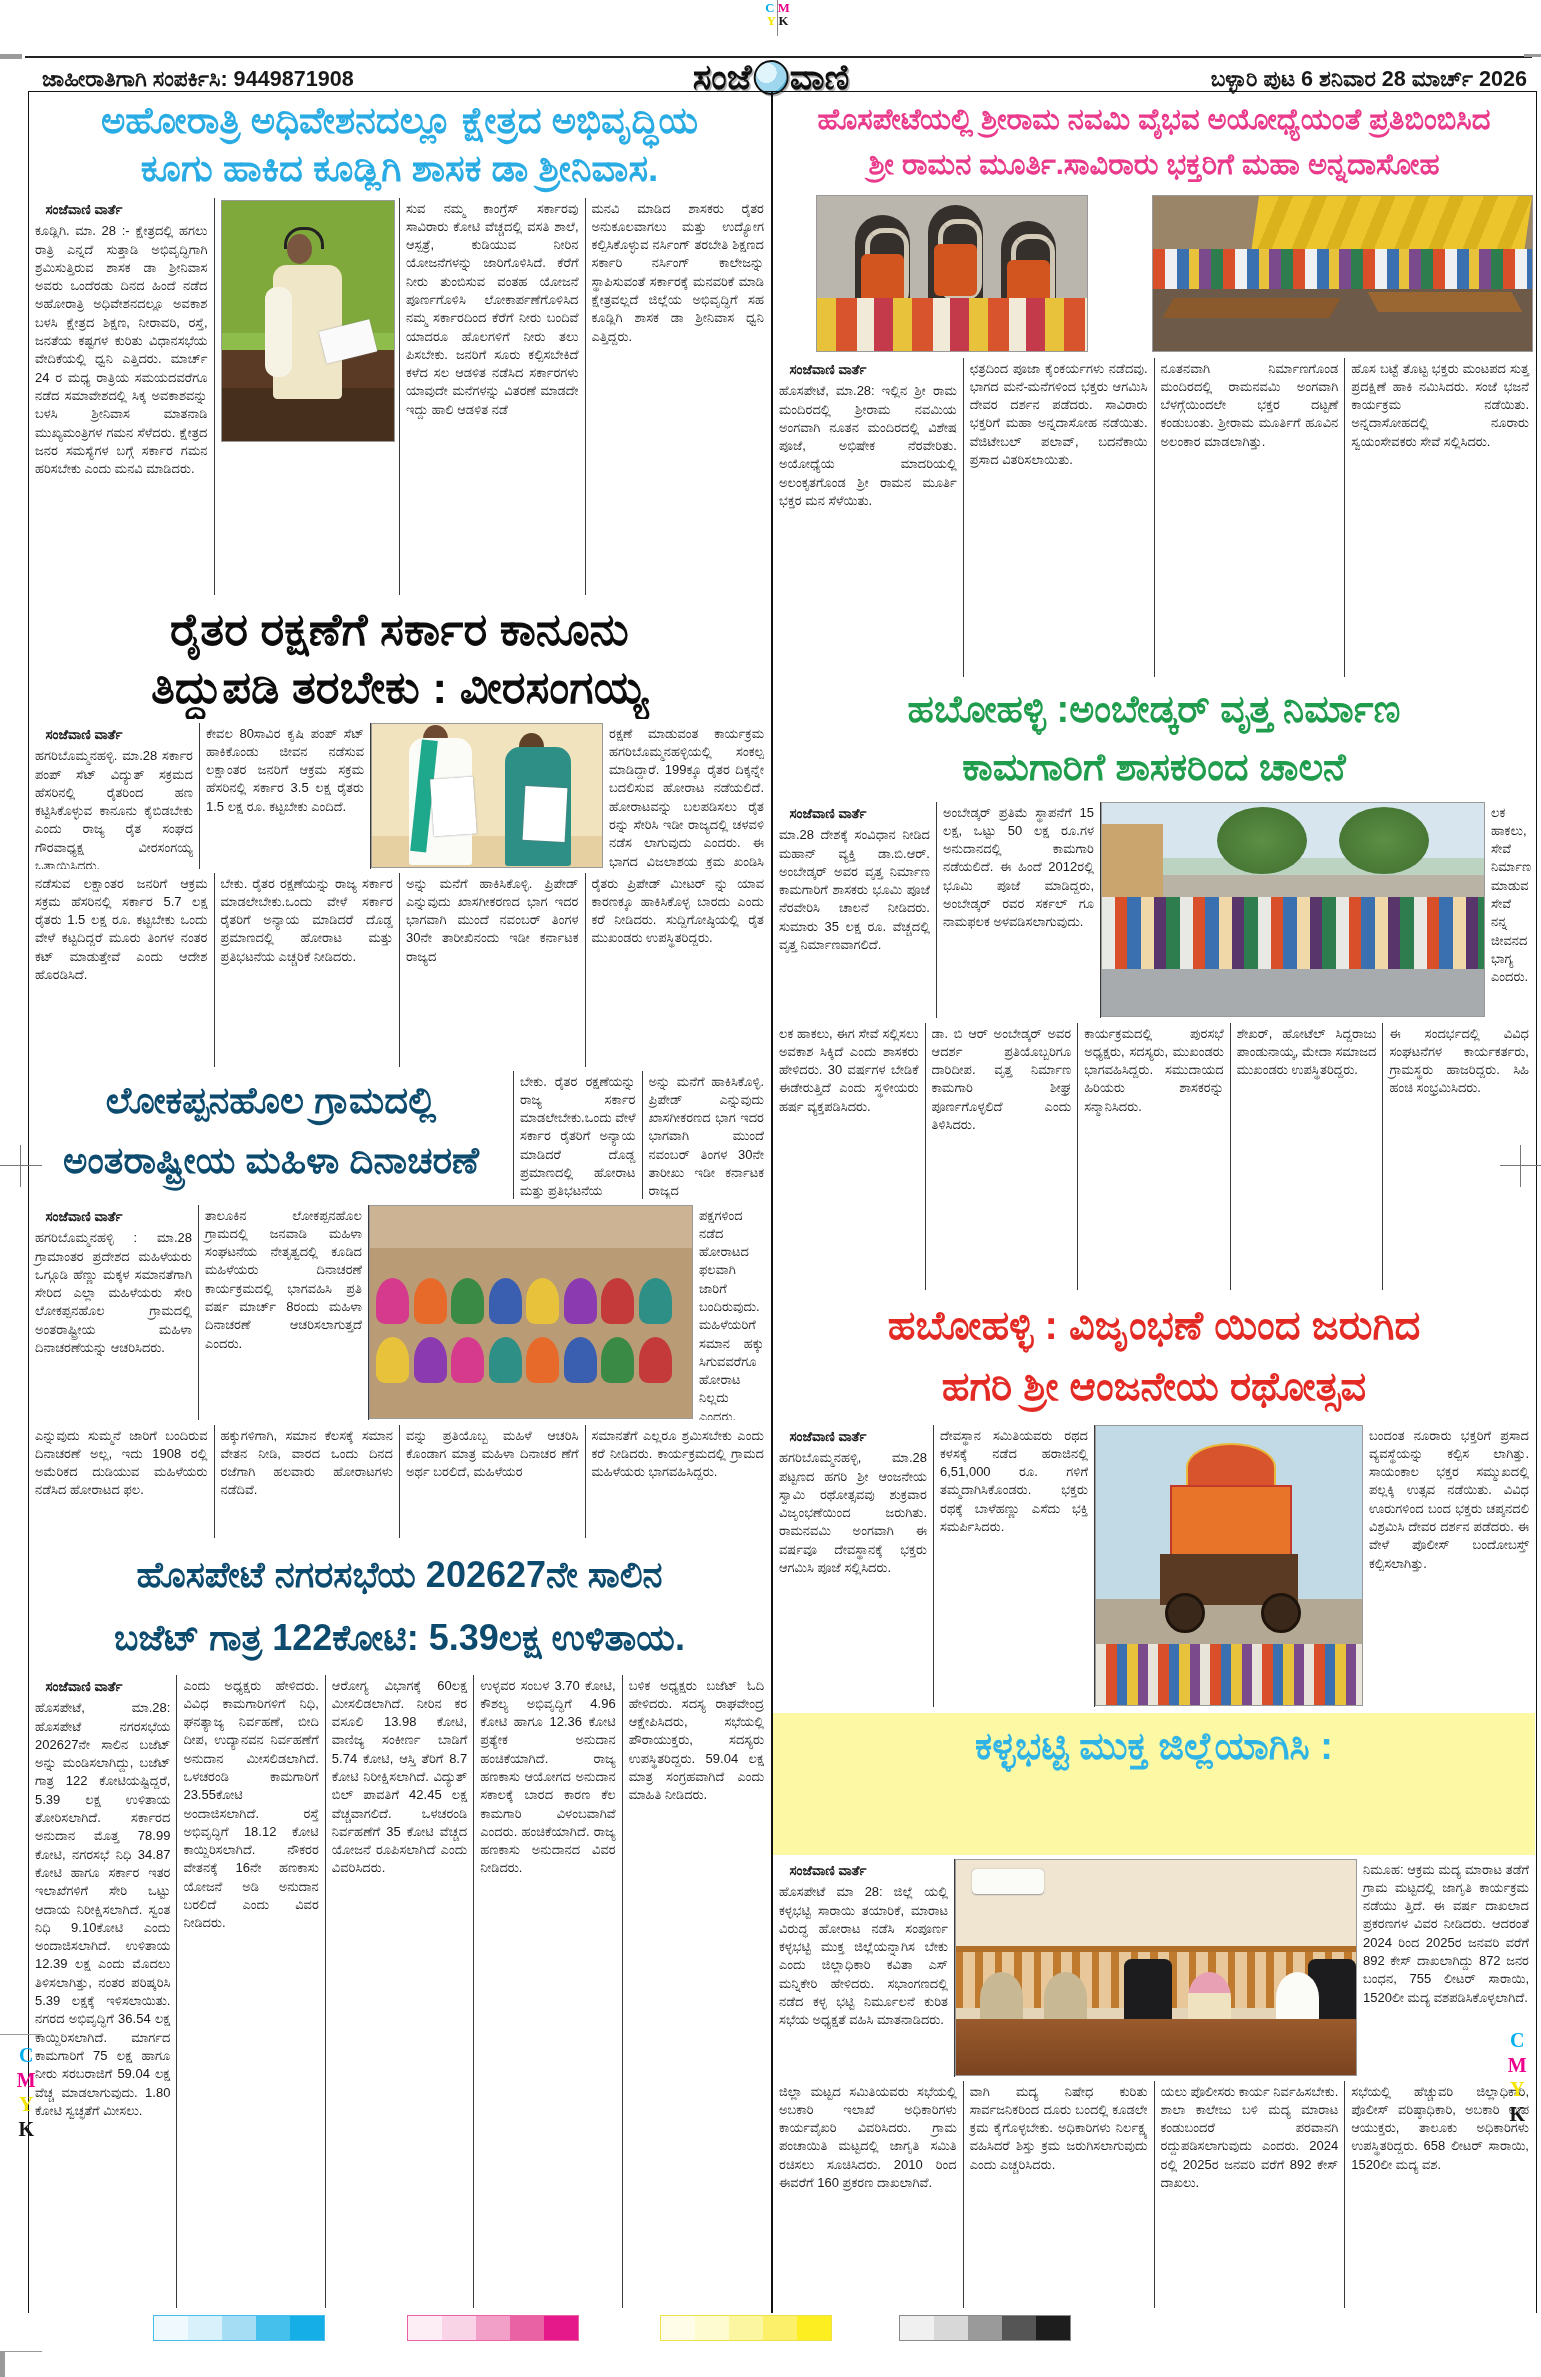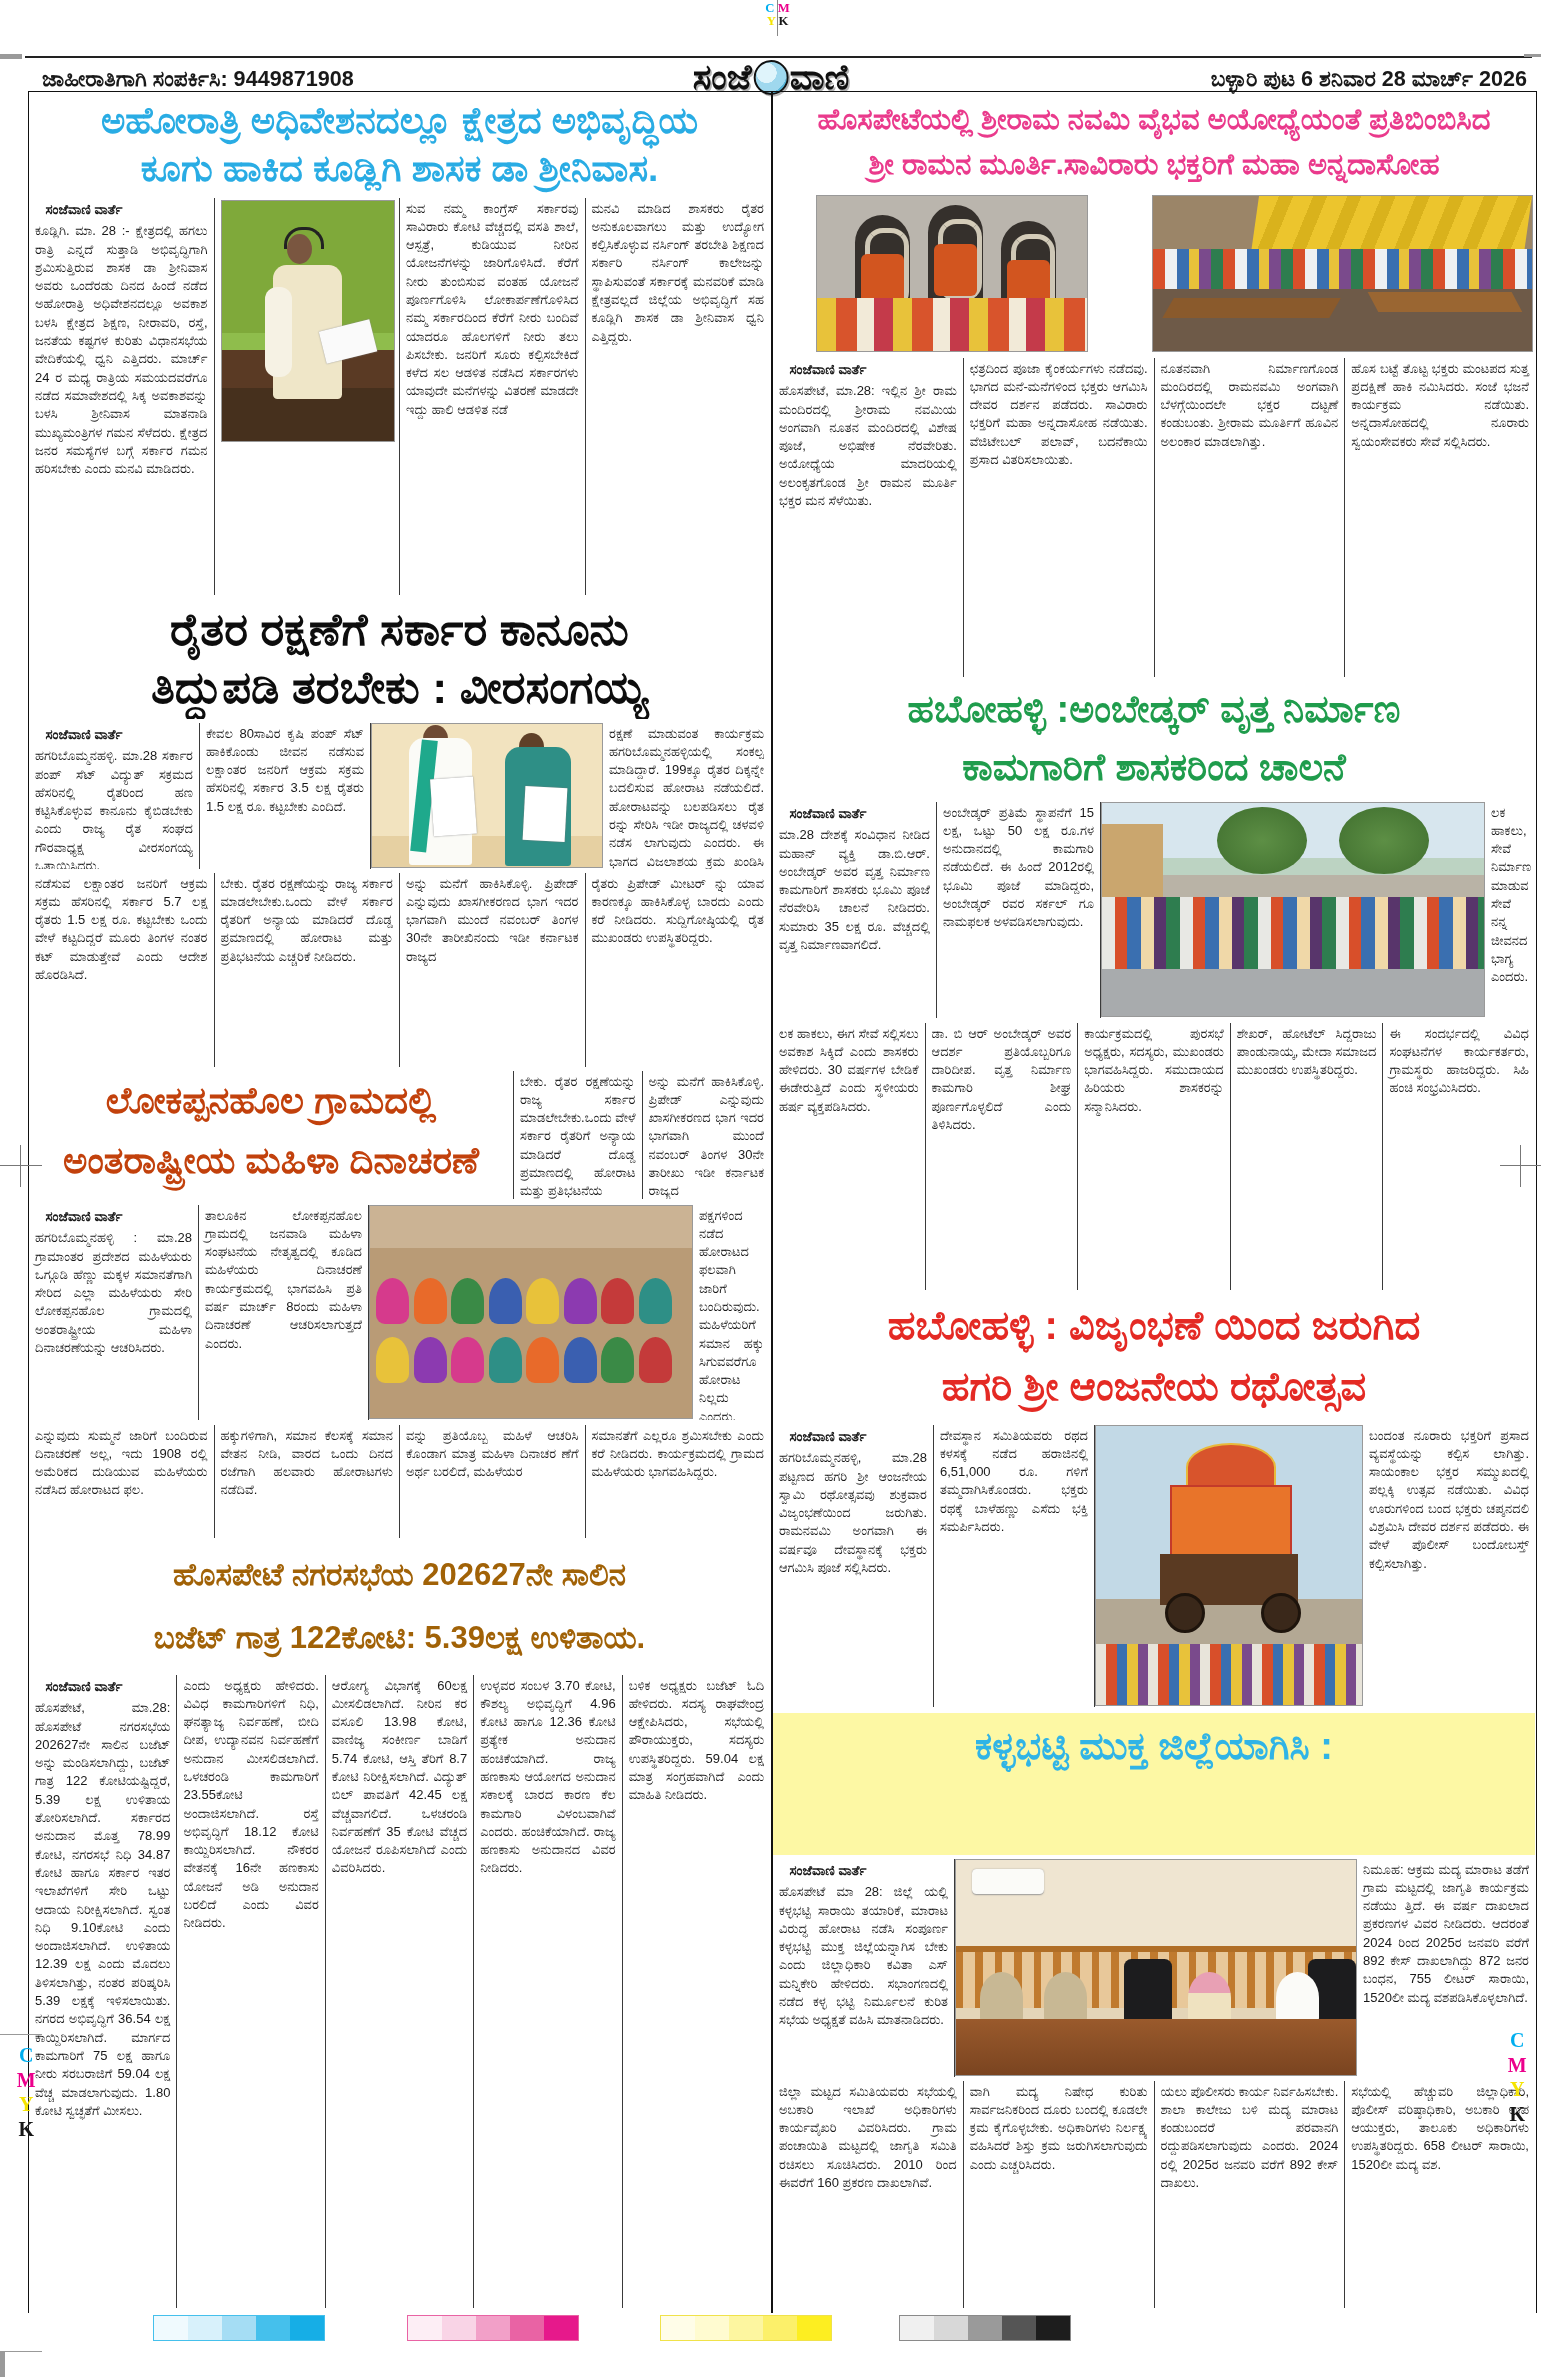--- a/index.html
+++ b/index.html
@@ -28,22 +28,22 @@
   .half{position:absolute;top:0;height:100%;}
   .half-left{left:0;width:741px;}
   .half-right{left:744px;width:762px;}
   .vdivider{position:absolute;left:742px;top:0;width:1.5px;height:100%;background:#111;}
   .blk{position:absolute;left:0;width:100%;overflow:hidden;}
   
   .hl{text-align:center;font-weight:800;}
   .hl div{white-space:nowrap;}
   .hl-a{font-size:37px;line-height:48px;color:#29ace4;}
   .hl-b{font-size:45px;line-height:58px;color:#0d0d0d;font-weight:900;}
-  .hl-c{font-size:37px;line-height:60px;color:#c2410c;}
-  .hl-d{font-size:31px;line-height:63px;color:#a16207;}
+  .hl-c{font-size:37px;line-height:60px;color:#0c4a6e;}
+  .hl-d{font-size:36px;line-height:63px;color:#0c4a6e;}
   .hl-e{font-size:29px;line-height:45px;color:#ea3a8c;}
   .hl-f{font-size:38px;line-height:58px;color:#1f9c4c;}
   .hl-g{font-size:40px;line-height:61px;color:#e42a24;}
   .hl-h{font-size:38px;line-height:66px;color:#30b4e6;background:#fdf8a4;}
   
   .cols{display:flex;align-items:stretch;}
   .col{flex:1 1 0;padding:1.5px 6px;font-size:13px;line-height:18.3px;text-align:justify;overflow:hidden;
        border-right:0.7px solid #3a3a3a;}
   .col:last-child{border-right:none;}
   .byline{font-weight:bold;margin:1.5px 0 3px 10.4px;font-size:13.4px;}

